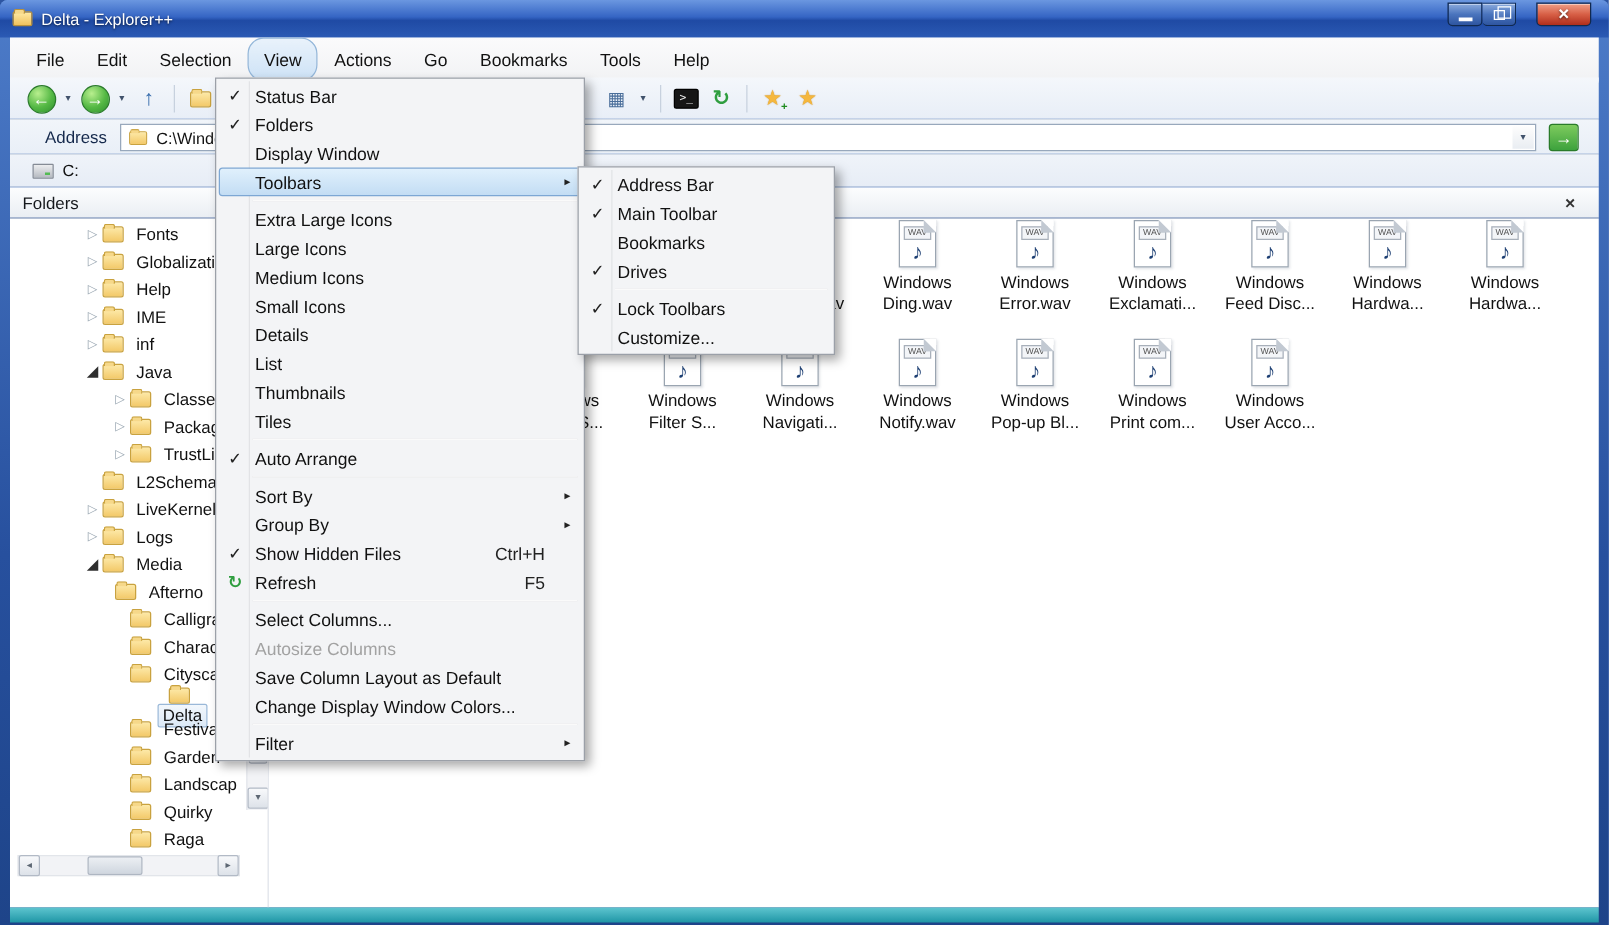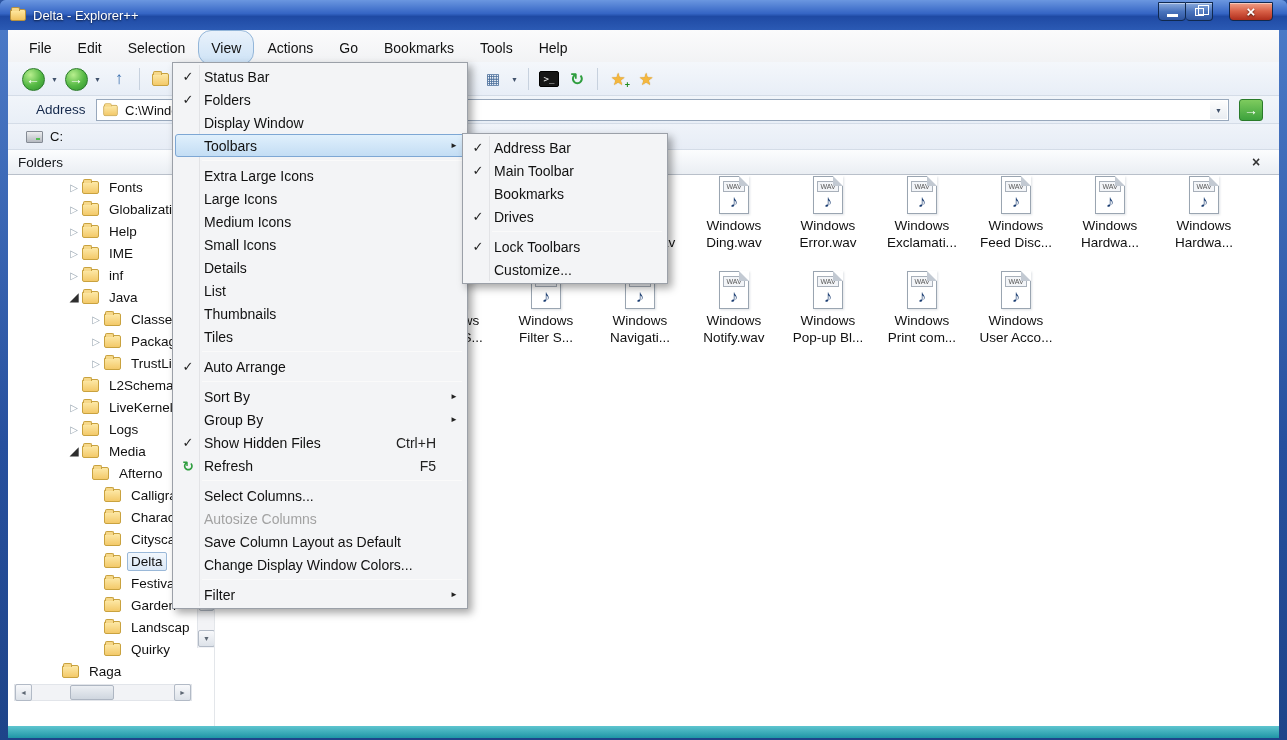--- a/index.html
+++ b/index.html
@@ -302,21 +302,21 @@
       <div class="trow" style="top: 331px; padding-left: 80px;">
         <span class="tarr"></span>
         <span class="folder-ic"></span>
         <span class="tlbl">Charact</span>
       </div>
       <div class="trow" style="top: 353px; padding-left: 80px;">
         <span class="tarr"></span>
         <span class="folder-ic"></span>
         <span class="tlbl">Citysca</span>
       </div>
-      <div class="trow sel" style="top: 375px; padding-left: 80px;">
+      <div class="trow sel" style="top: 375px; padding-left: 80px; flex-direction: column;">
         <span class="tarr"></span>
         <span class="folder-ic"></span>
         <span class="tlbl">Delta</span>
       </div>
       <div class="trow" style="top: 397px; padding-left: 80px;">
         <span class="tarr"></span>
         <span class="folder-ic"></span>
         <span class="tlbl">Festiva</span>
       </div>
       <div class="trow" style="top: 419px; padding-left: 80px;">
@@ -327,21 +327,21 @@
       <div class="trow" style="top: 441px; padding-left: 80px;">
         <span class="tarr"></span>
         <span class="folder-ic"></span>
         <span class="tlbl">Landscap</span>
       </div>
       <div class="trow" style="top: 463px; padding-left: 80px;">
         <span class="tarr"></span>
         <span class="folder-ic"></span>
         <span class="tlbl">Quirky</span>
       </div>
-      <div class="trow" style="top: 485px; padding-left: 38px;">
+      <div class="trow" style="top: 485px; padding-left: 80px;">
         <span class="tarr"></span>
         <span class="folder-ic"></span>
         <span class="tlbl">Raga</span>
       </div>
     </div>
   <div class="vscroll">
     <span class="sb-btn vb" style="top:0">
         <span>▲</span>
       </span>
     <div class="v-thumb"></div>

